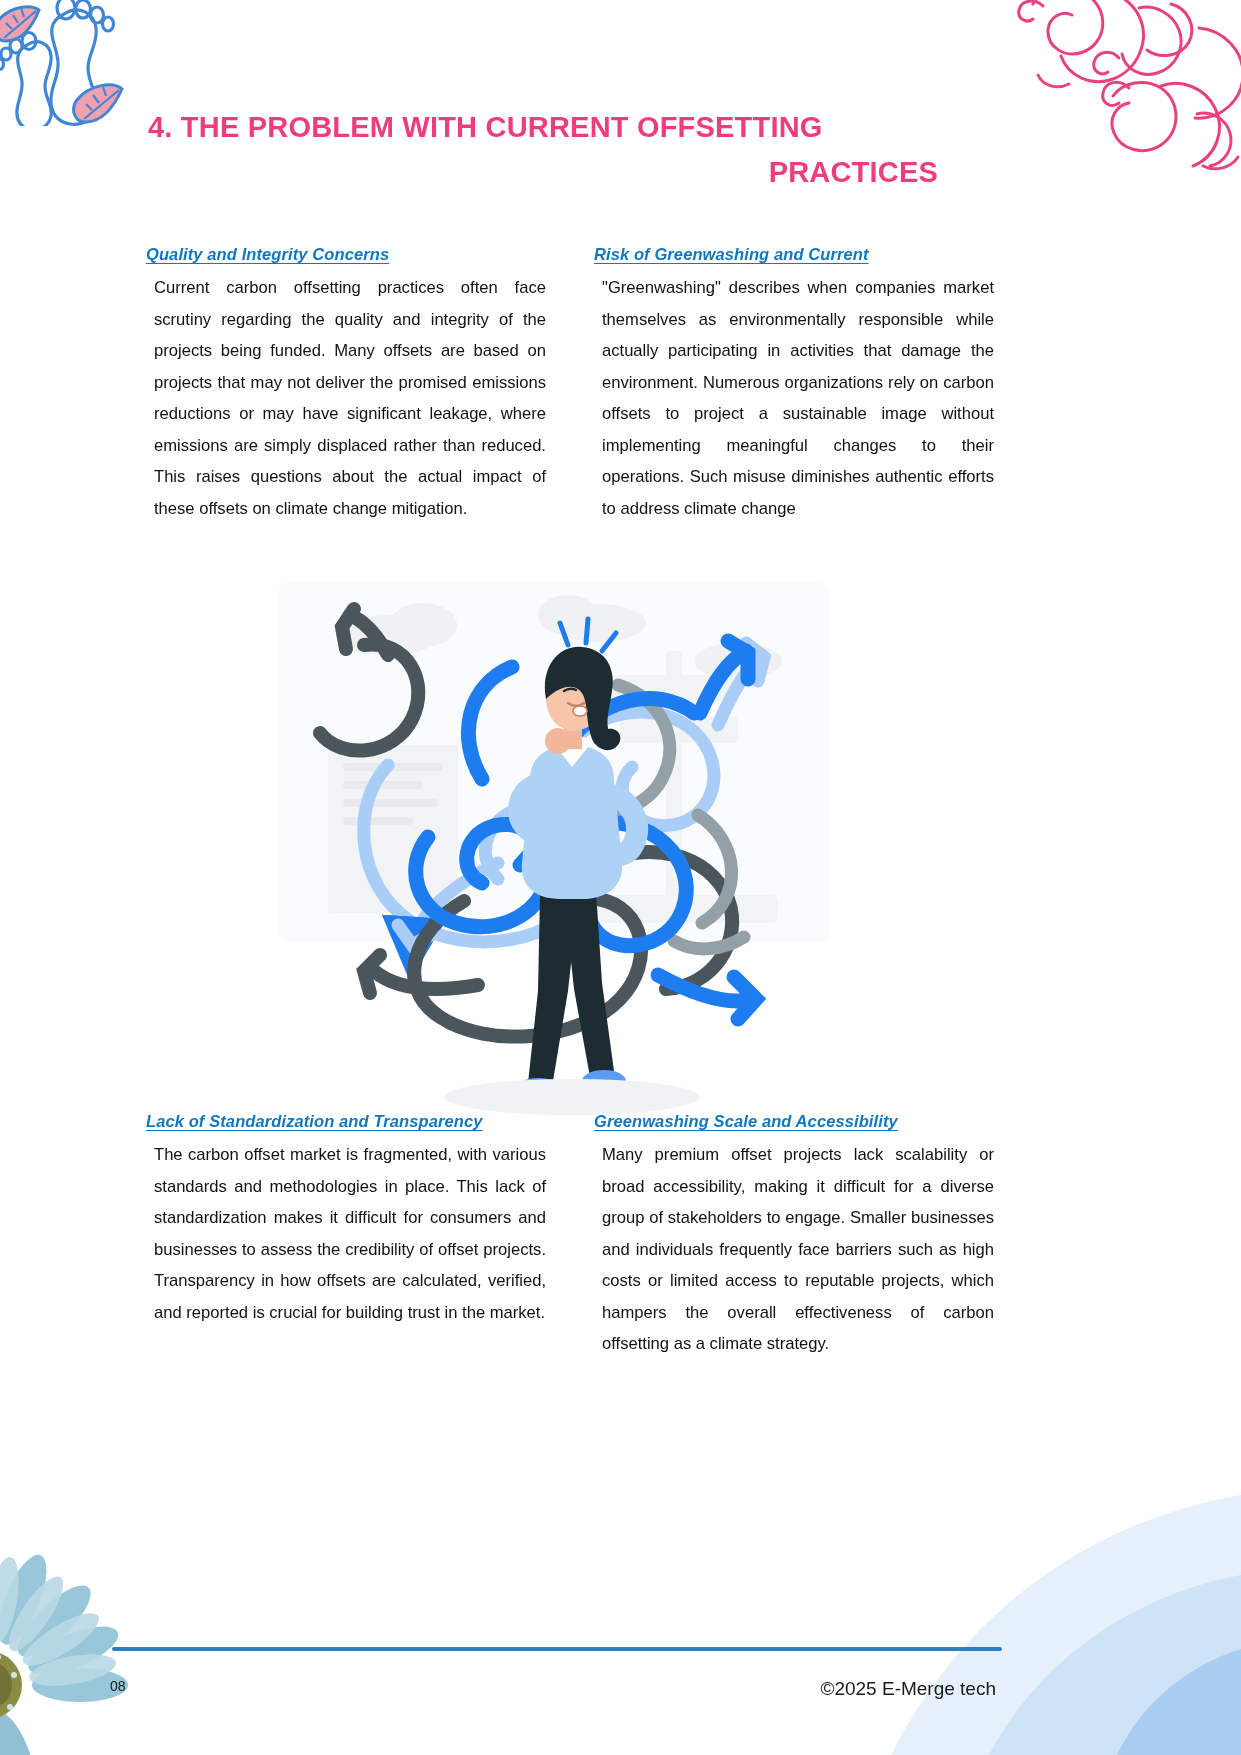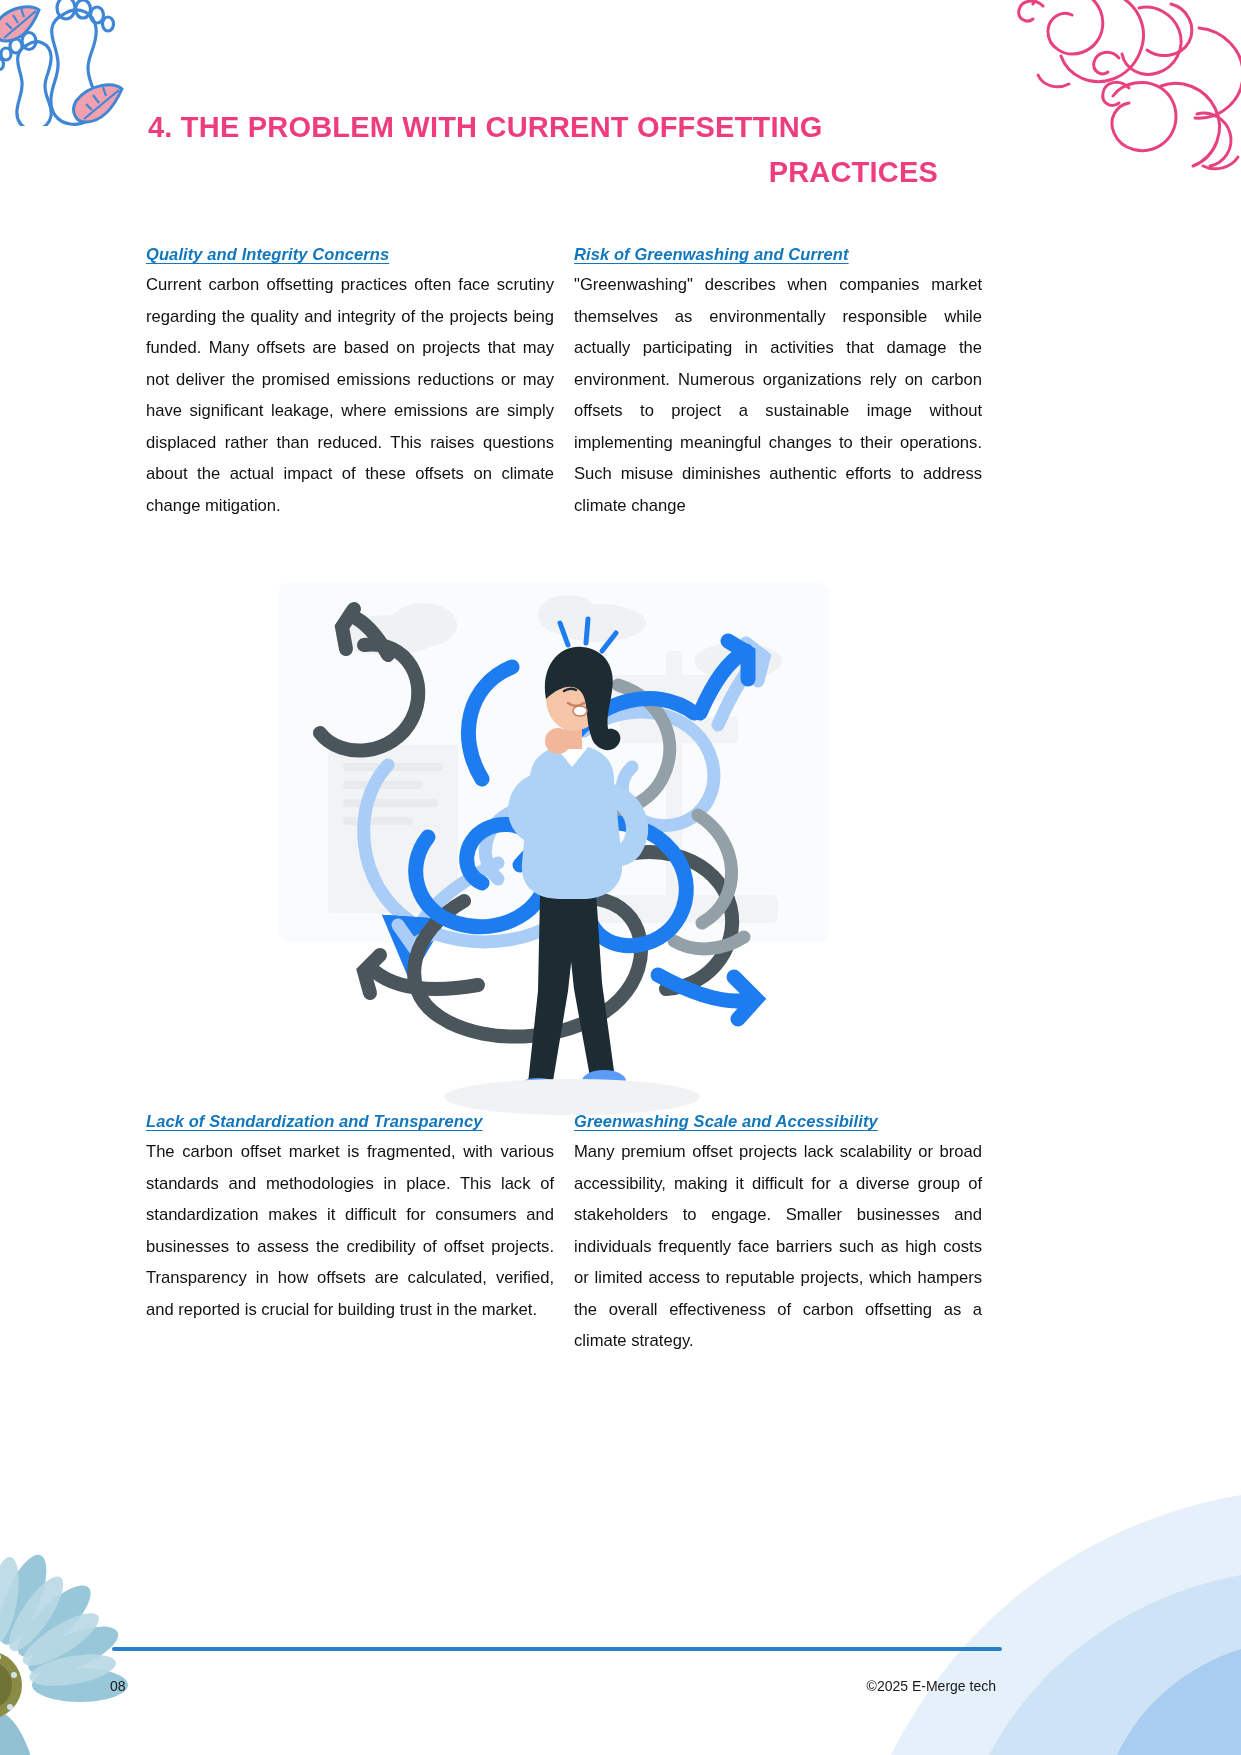--- a/index.html
+++ b/index.html
@@ -28,61 +28,61 @@
     color:#ee3d7f;
     font-size:29px;font-weight:bold;line-height:1.55;
     letter-spacing:.2px;
     margin-left:36px;
   }
   #page-title .indent{display:block;padding-left:38px;text-align:right;}
 
   
   .cols{
     position:absolute;left:146px;width:856px;
-    display:flex;gap:20px;
+    display:flex;gap:40px;
   }
   #cols-top{top:245px;}
   #cols-bottom{top:1112px;}
   .col{width:408px;}
 
   .sec-head{
     color:#1277bc;
     font-size:16.5px;
     font-weight:bold;font-style:italic;
     text-decoration:underline;
     text-underline-offset:3px;
     margin:0 0 5px 0;
     letter-spacing:.1px;
     white-space:nowrap;
   }
   .sec-body{
     color:#111111;
     font-size:16.6px;
     line-height:1.90;
     text-align:justify;
-    margin:0;
+    margin:8px;
   }
 
   
   #illustration{
     position:absolute;left:268px;top:565px;width:570px;height:555px;
   }
 
   
   #footer-rule{
     position:absolute;left:112px;top:1647px;width:890px;height:4px;
     background:#2a7fc9;border-radius:2px;
   }
   #footer-page{
     position:absolute;left:110px;top:1678px;
     font-size:14px;color:#1a1a1a;
   }
   #footer-copy{
     position:absolute;right:245px;top:1678px;
-    font-size:14px;color:#1a1a1a;white-space:nowrap;
+    font-size:19px;color:#1a1a1a;white-space:nowrap;
   }
 </style>
 </head>
 <body>
 
 <svg id="footprint-deco" viewBox="0 0 190 130" xmlns="http://www.w3.org/2000/svg">
   <g fill="none" stroke="#3f87d6" stroke-width="3.2">
 
     <path d="M70 18 c14 -9 30 -2 32 14 c2 16 -8 26 -8 40 c0 16 10 24 8 38 c-2 14 -14 20 -26 18
              c-13 -2 -20 -12 -19 -26 c1 -14 8 -22 7 -36 c-1 -14 -8 -24 -6 -34 c1 -7 6 -11 12 -14 z"></path>

